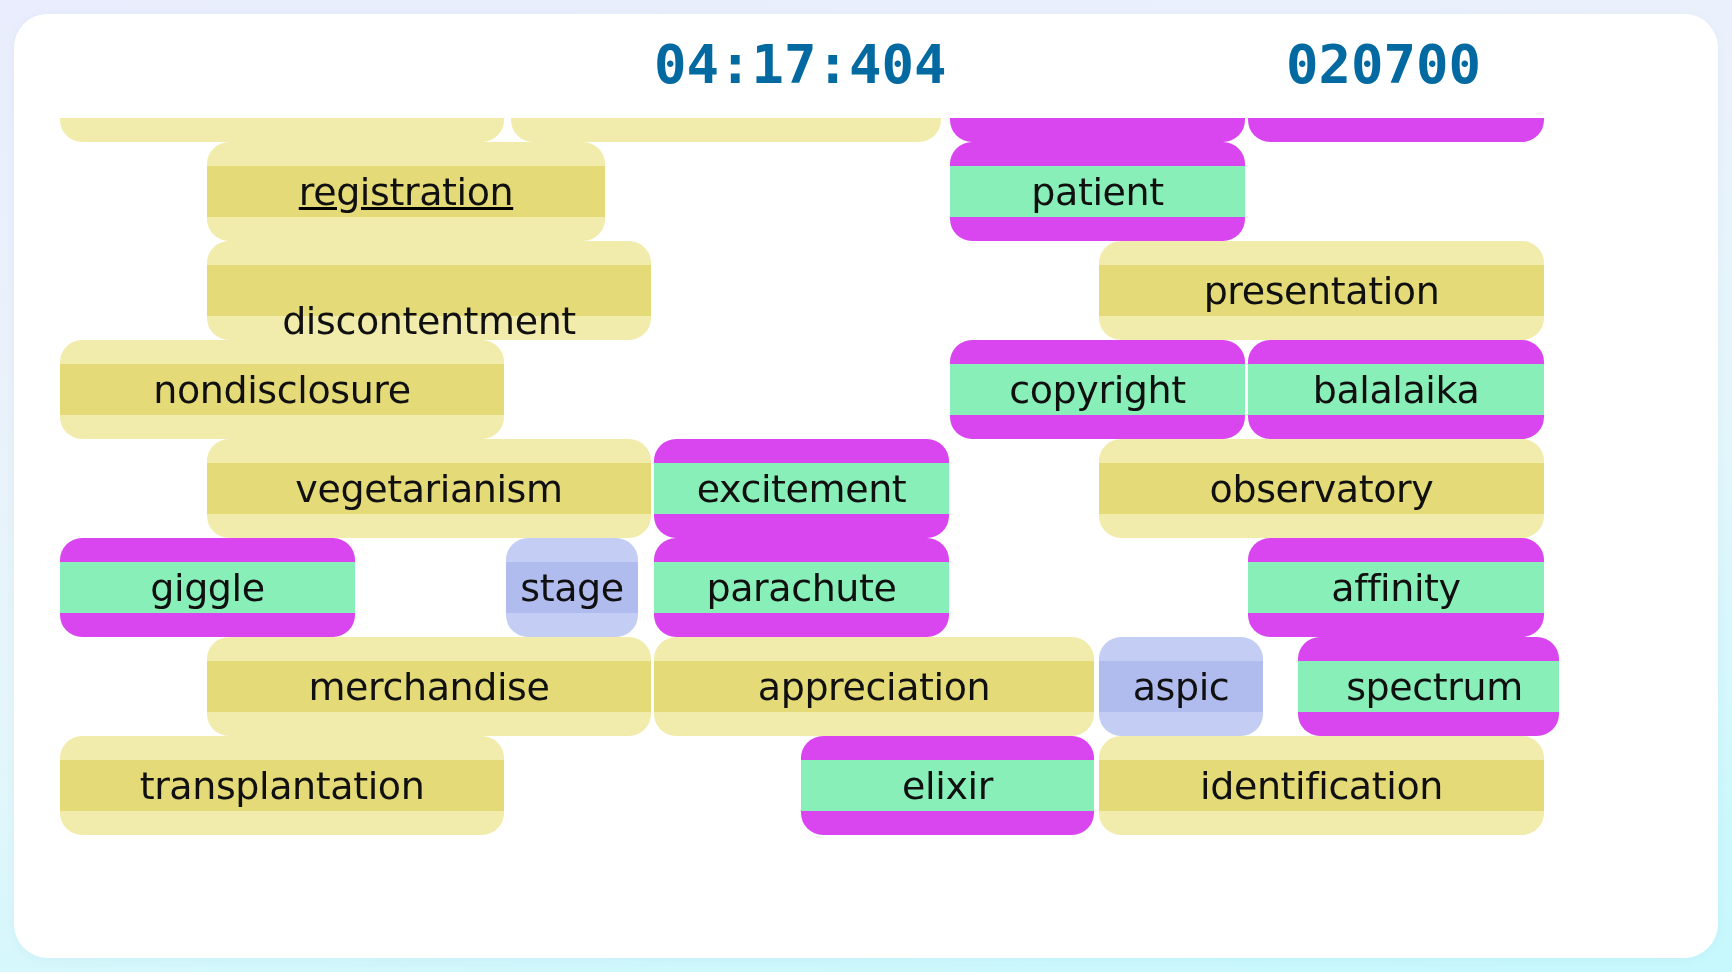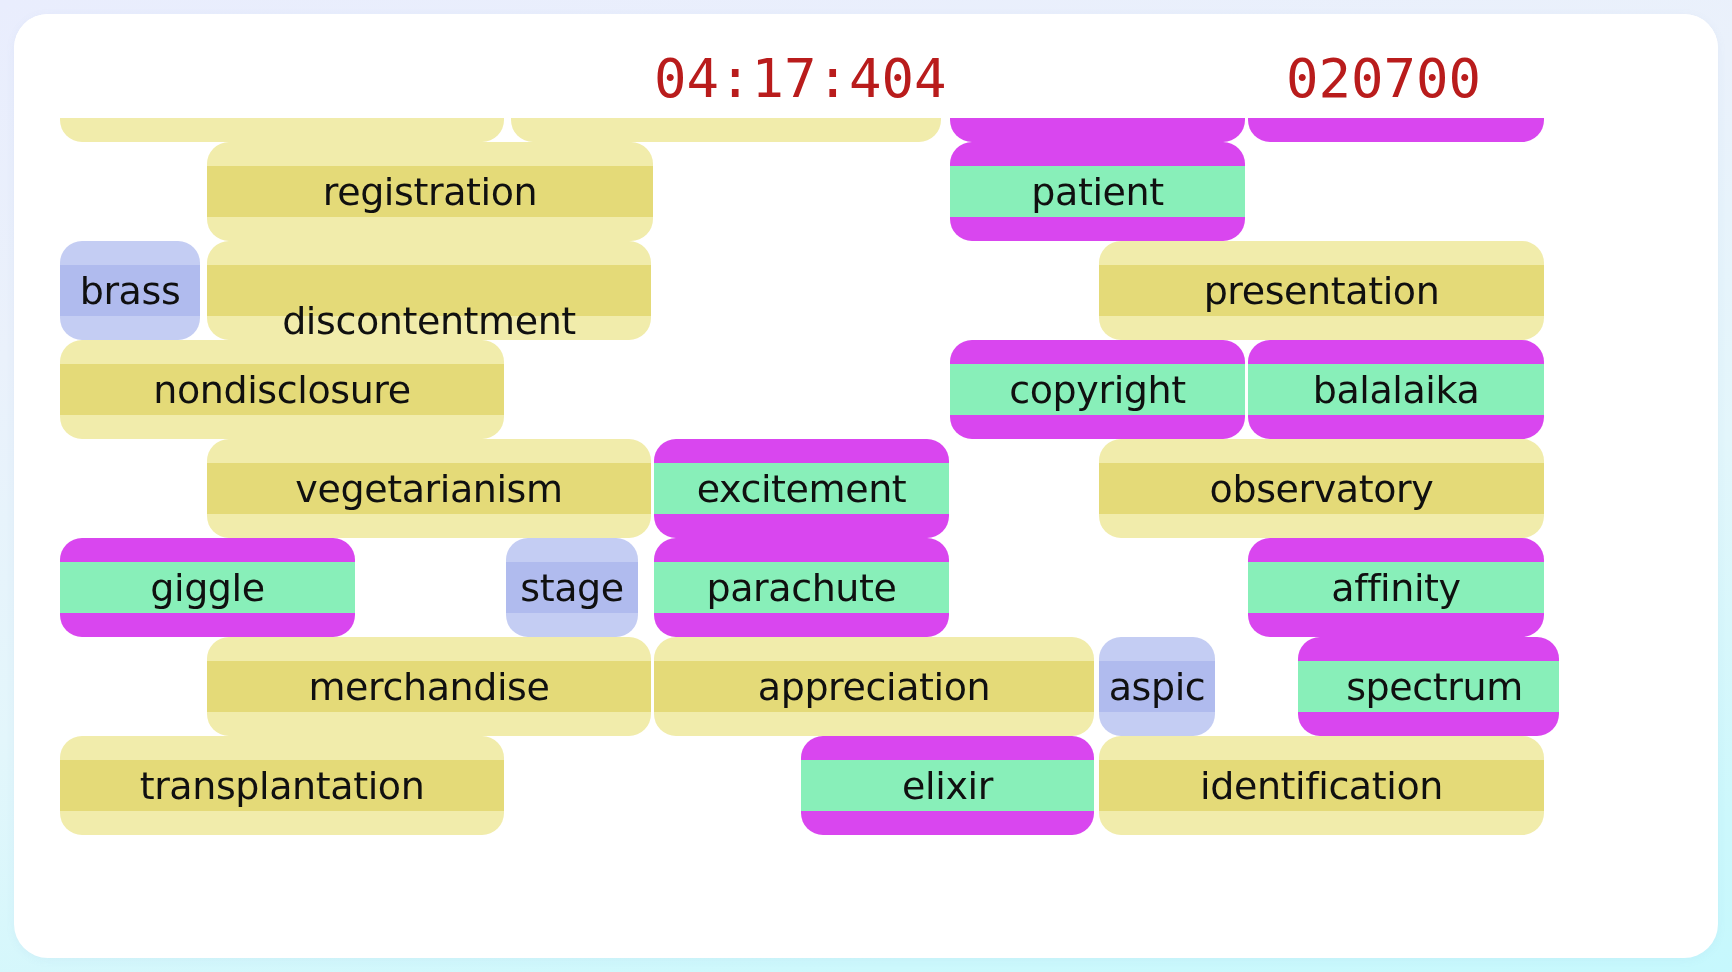--- a/index.html
+++ b/index.html
@@ -40,25 +40,26 @@
     top: 0;
     width: 1704px;
     height: 104px;
     z-index: 5;
     background: #ffffff;
   }
   .hdr-text {
     position: absolute;
     font-size: 54px;
     line-height: 54px;
-    color: #b91c1c;
+    color: #0369a1;
     font-family: "DejaVu Sans Mono", monospace;
     letter-spacing: 0px;
     white-space: nowrap;
-    top: 38px;
+    top: 24px;
+    font-weight: bold;
   }
   #timer-value { left: 640px; }
   #counter-value { left: 1272px; }
 
   
   #board {
     position: absolute;
     left: 0;
     top: 104px;
     width: 1704px;
@@ -136,34 +137,30 @@
           <div class="pill c-green" style="left: 936px; width: 295px;">
             <div class="band"></div>
             <span class="label"></span>
           </div>
           <div class="pill c-green" style="left: 1234px; width: 296px;">
             <div class="band"></div>
             <span class="label"></span>
           </div>
         </div>
         <div class="pill-row" style="top: 24px;">
-          <div class="pill c-yellow" style="left: 193px; width: 446px;">
+          <div class="pill c-yellow" style="left: 193px; width: 398px; text-decoration: underline;">
             <div class="band"></div>
             <span class="label">registration</span>
           </div>
           <div class="pill c-green" style="left: 936px; width: 295px;">
             <div class="band"></div>
             <span class="label">patient</span>
           </div>
         </div>
         <div class="pill-row" style="top: 123px;">
-          <div class="pill c-blue" style="left: 46px; width: 140px;">
-            <div class="band"></div>
-            <span class="label">brass</span>
-          </div>
           <div class="pill c-yellow" style="left: 193px; width: 444px; align-items: flex-end;">
             <div class="band"></div>
             <span class="label">discontentment</span>
           </div>
           <div class="pill c-yellow" style="left: 1085px; width: 445px;">
             <div class="band"></div>
             <span class="label">presentation</span>
           </div>
         </div>
         <div class="pill-row" style="top: 222px;">
@@ -214,21 +211,21 @@
         </div>
         <div class="pill-row" style="top: 519px;">
           <div class="pill c-yellow" style="left: 193px; width: 444px;">
             <div class="band"></div>
             <span class="label">merchandise</span>
           </div>
           <div class="pill c-yellow" style="left: 640px; width: 440px;">
             <div class="band"></div>
             <span class="label">appreciation</span>
           </div>
-          <div class="pill c-blue" style="left: 1085px; width: 116px;">
+          <div class="pill c-blue" style="left: 1085px; width: 164px;">
             <div class="band"></div>
             <span class="label">aspic</span>
           </div>
           <div class="pill c-green" style="left: 1284px; width: 261px; padding-left: 12px;">
             <div class="band"></div>
             <span class="label">spectrum</span>
           </div>
         </div>
         <div class="pill-row" style="top: 618px;">
           <div class="pill c-yellow" style="left: 46px; width: 444px;">

